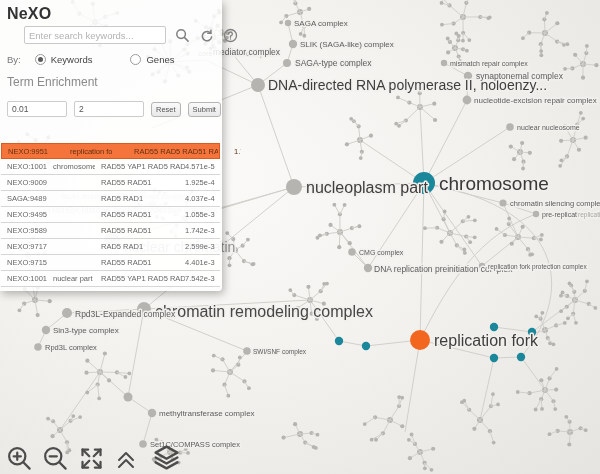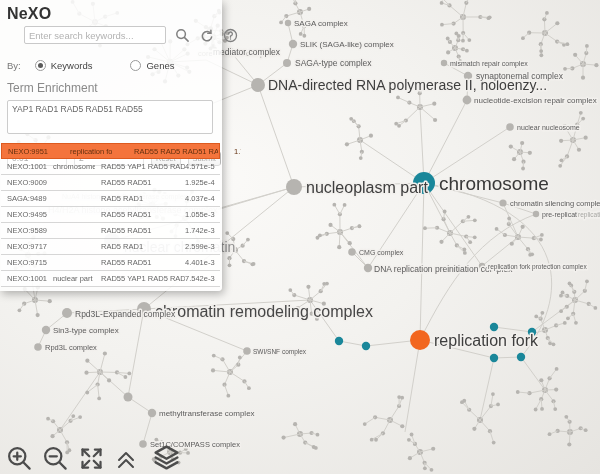--- a/index.html
+++ b/index.html
@@ -14,21 +14,21 @@
          background:rgba(255,255,255,0.82);
          box-shadow:2px 3px 9px rgba(0,0,0,0.28);border-radius:0 0 4px 0;z-index:5;}
   .panel-top{padding:5px 8px 0 7px;}
   .panel-title{font-size:16px;font-weight:bold;color:#333;letter-spacing:0.2px;}
   .search-row{display:flex;align-items:center;margin-top:3px;padding-left:17px;}
   .search-row input{width:136px;height:14px;font-size:9.5px;color:#555;
       border:1px solid #c9c9c9;border-radius:2px;padding:1px 4px;outline:none;
       font-family:"Liberation Sans",sans-serif;background:rgba(255,255,255,0.95);}
   .search-row input::placeholder{color:#b3b3b3;}
   .pico{margin-left:9px;flex:none;cursor:pointer;}
-  .by-row{display:flex;align-items:center;margin-top:16px;font-size:9.5px;color:#777;}
+  .by-row{display:flex;align-items:center;margin-top:10px;font-size:9.5px;color:#777;}
   .radio-label{display:flex;align-items:center;margin-left:14px;color:#444;cursor:pointer;text-align:right;}
   .radio-label:last-child{margin-left:38px;}
   .radio{width:9px;height:9px;border:1px solid #9a9a9a;border-radius:50%;
          margin-right:5px;position:relative;background:#fff;}
   .radio.checked::after{content:"";position:absolute;left:2px;top:2px;width:5px;height:5px;
          border-radius:50%;background:#5a5a5a;}
   .section-title{margin-top:10px;font-size:12px;color:#8a8a8a;}
   .panel-top textarea{margin-top:5px;width:196px;height:26px;resize:none;outline:none;
       font-size:8.5px;color:#666;border:1px solid #ccc;border-radius:2px;padding:3px 4px;
       font-family:"Liberation Sans",sans-serif;background:rgba(255,255,255,0.92);}
@@ -952,21 +952,20 @@
           <span>Keywords</span>
         </label>
         <label class="radio-label">
           <span class="radio"></span>
           <span>Genes</span>
         </label>
       </div>
 
       <div class="section-title">Term Enrichment</div>
 
-      <textarea style="">YAP1 RAD1 RAD5 RAD51 RAD55</textarea>
 
       <div class="params-row">
         <input class="p-small" type="text" value="0.01" style="">
         <input class="p-depth" type="text" value="2" style="">
         <button class="pbtn">Reset</button>
         <button class="pbtn">Submit</button>
       </div>
     </div>
 
     <div class="rtable">

